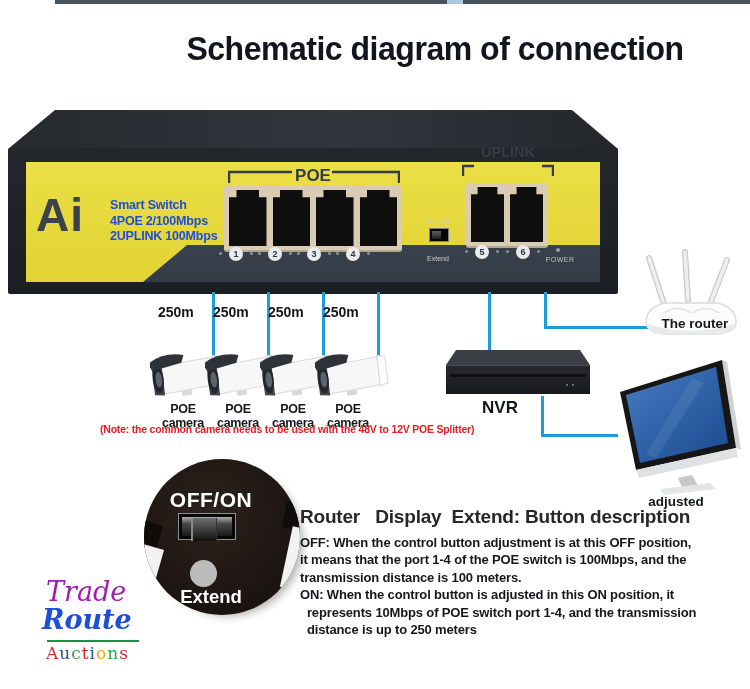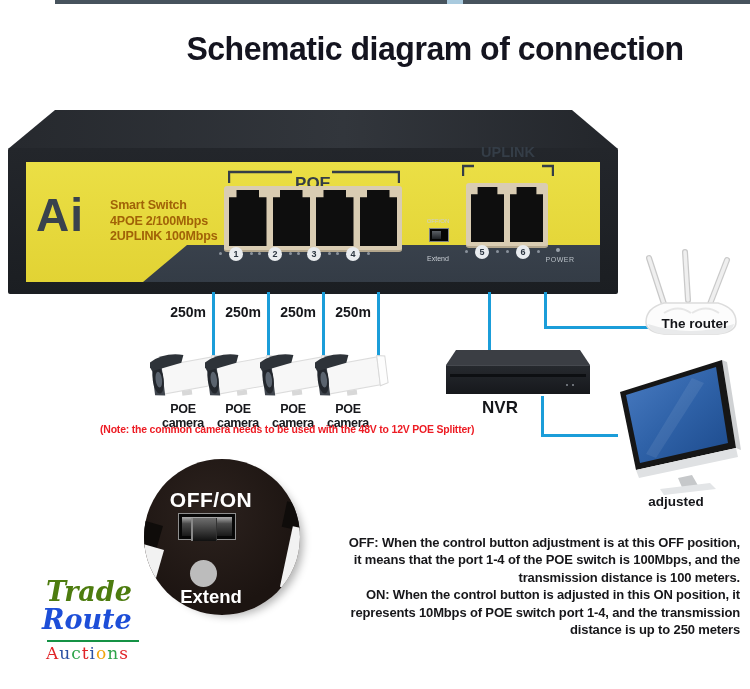--- a/index.html
+++ b/index.html
@@ -24,24 +24,24 @@
               background:linear-gradient(180deg,#23262b,#1b1e22); border-radius:2px; }
   .sw-panel { position:absolute; left:26px; top:162px; width:574px; height:120px;
               background:linear-gradient(180deg,#ebdf45,#e2d334); }
   .sw-band  { position:absolute; left:26px; top:162px; width:574px; height:120px;
               background:linear-gradient(180deg,#434c58,#343c46);
               clip-path:polygon(161px 83px, 574px 83px, 574px 120px, 117px 120px); }
 
   .sw-brand { position:absolute; left:36px; top:188px; font-size:46px; font-weight:600;
               color:#39424d; letter-spacing:1px; }
   .sw-specs { position:absolute; left:110px; top:198px; font-size:12.5px; font-weight:700;
-              color:#a16207; line-height:15.5px; letter-spacing:-0.2px; }
+              color:#1d4ed8; line-height:15.5px; letter-spacing:-0.2px; }
 
   .grp-label { position:absolute; text-align:center; font-weight:700; color:#343d47; }
-  .poe-label { left:238px; top:174px; width:150px; font-size:17px; }
+  .poe-label { left:238px; top:166px; width:150px; font-size:17px; }
   .uplink-label { left:460px; top:144px; width:96px; font-size:14.5px; }
   .bracket { position:absolute; }
 
   .bezel { position:absolute; background:#d9ccb2; border-radius:3px; display:flex;
            padding:4px 5px; gap:6px; border-bottom:2px solid #b4a78d; }
   .bezel-poe { left:224px; top:186px; width:178px; height:66px; }
   .bezel-up  { left:466px; top:183px; width:82px; height:65px; }
   .port { flex:1; background:#0e0e0e;
           clip-path:polygon(20% 0,80% 0,80% 13%,100% 13%,100% 100%,0 100%,0 13%,20% 13%); }
 
@@ -55,21 +55,21 @@
   .extend-lbl { left:420px; top:255px; width:36px; font-size:7px; }
   .power-lbl { left:540px; top:256px; width:40px; font-size:7px; letter-spacing:.5px; color:#b9c0c7; }
   .mini-toggle { position:absolute; left:429px; top:228px; width:20px; height:14px;
                  background:#050505; border:1px solid #7d8288; }
   .mini-knob { position:absolute; left:2px; top:2px; width:9px; height:8px;
                background:linear-gradient(#5b6066,#1e2125); }
 
   
   .bl { position:absolute; background:#1b9dd9; }
 
-  .dist { position:absolute; width:48px; text-align:right; font-size:14px; font-weight:700;
+  .dist { position:absolute; width:48px; text-align:left; font-size:14px; font-weight:700;
           color:#15161a; }
 
   
   .cam { position:absolute; width:76px; height:52px; }
   .cam-label { position:absolute; width:62px; text-align:center; font-size:12.5px;
                font-weight:700; color:#17181c; letter-spacing:-0.3px; }
 
   
   .nvr { position:absolute; left:446px; top:350px; width:144px; height:46px; }
   .nvr-topface { position:absolute; left:0; top:0; width:144px; height:15px; background:#3b3e44;
@@ -102,25 +102,25 @@
   .inset-dot { position:absolute; left:46px; top:101px; width:27px; height:27px;
                border-radius:50%; background:#bcbcbc; }
   .inset-extend { position:absolute; left:8px; top:127px; width:118px; text-align:center;
                   font-size:18.5px; font-weight:700; color:#ffffff; }
 
   
   .desc-heading { position:absolute; left:300px; top:506px; width:430px; font-size:19px;
                   font-weight:600; color:#26262b; letter-spacing:-0.2px; white-space:pre; }
   .desc-body { position:absolute; left:300px; top:534px; width:440px; font-size:13px;
                font-weight:700; color:#17171a; line-height:17.4px; letter-spacing:-0.15px;
-               white-space:pre-wrap;text-align:right; }
+               white-space:pre-wrap; }
 
   
   .logo-w1 { position:absolute; left:46px; top:576px; font-family:"DejaVu Serif", serif;
-             font-style:italic; font-weight:700; font-size:27px; color:#4d7c0f; }
+             font-style:italic; font-weight:400; font-size:27px; color:#a21caf; }
   .logo-w2 { position:absolute; left:42px; top:604px; font-family:"DejaVu Serif", serif;
              font-style:italic; font-weight:600; font-size:27px; color:#1d4ed8; }
   .logo-rule { position:absolute; left:47px; top:640px; width:92px; height:2px; background:#159245; }
   .logo-w3 { position:absolute; left:46px; top:643px; font-family:"DejaVu Serif", serif;
              font-weight:400; font-size:17px; letter-spacing:1px; }
   .lr { color:#e02427; } .lb { color:#2b51a3; } .lg { color:#2da44a; } .lo { color:#f2a50c; }
 </style>
 </head>
 <body>
 
@@ -295,20 +295,21 @@
     <div class="inset-offon">OFF/ON</div>
     <div class="inset-slot">
       <div class="inset-slot-inner">
         <div class="inset-knob"></div>
       </div>
     </div>
     <div class="inset-dot"></div>
     <div class="inset-extend">Extend</div>
   </div>
 
+  <div class="desc-heading">Router   Display  Extend: Button description</div>
   <div class="desc-body">OFF: When the control button adjustment is at this OFF position,
 it means that the port 1-4 of the POE switch is 100Mbps, and the
 transmission distance is 100 meters.
 ON: When the control button is adjusted in this ON position, it
   represents 10Mbps of POE switch port 1-4, and the transmission
   distance is up to 250 meters</div>
 
   <div>
     <div class="logo-w1">Trade</div>
     <div class="logo-w2">Route</div>

